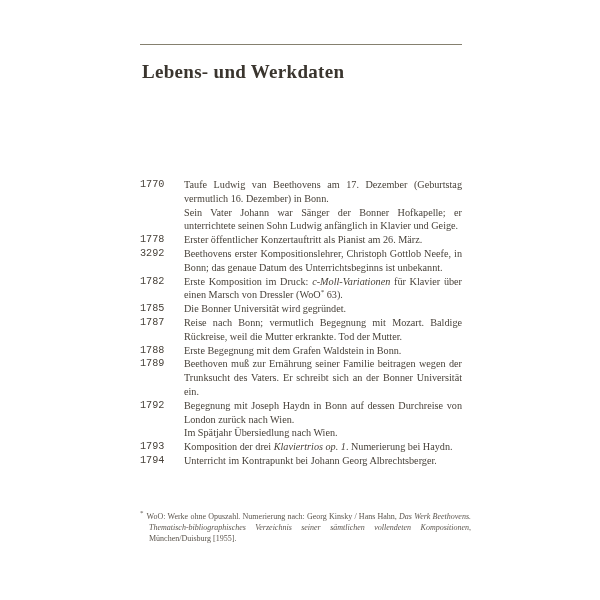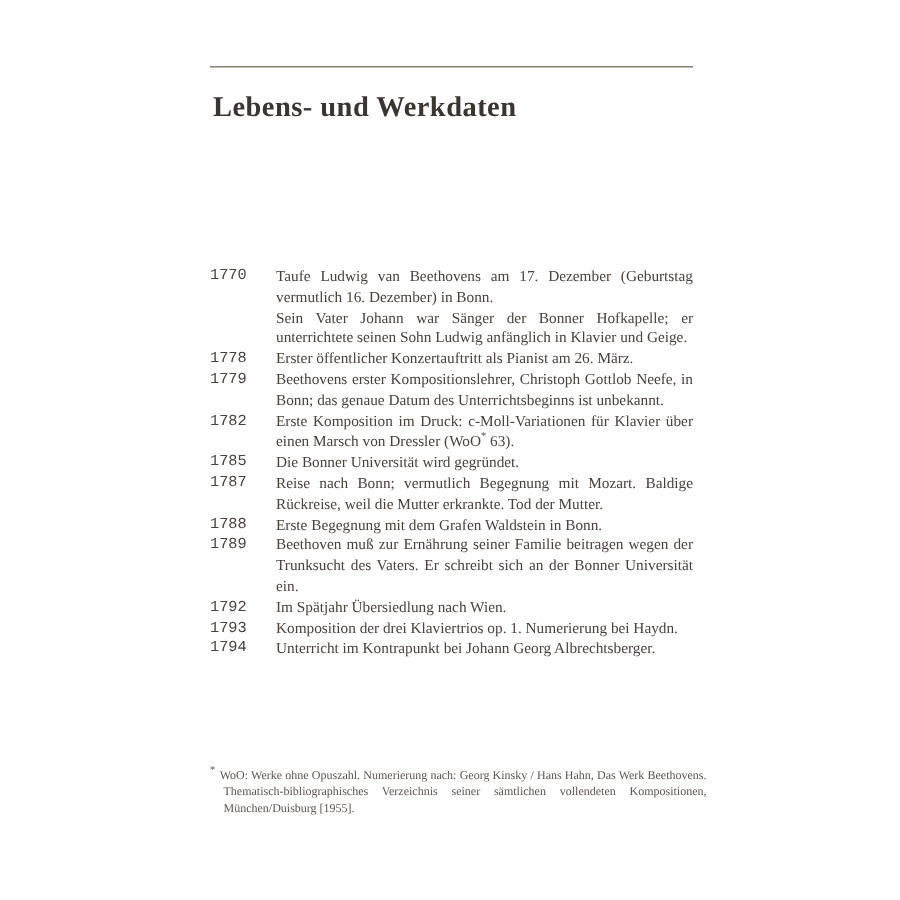--- a/index.html
+++ b/index.html
@@ -50,20 +50,21 @@
     font-family: Liberation Mono, monospace;
   }
   .text {
     flex: 1;
     text-align: justify;
   }
   .text p {
     margin: 0;
   }
   .it {
+    font-style: italic;
   }
   sup.star {
     font-size: 7px;
     line-height: 0;
     vertical-align: super;
   }
   .footnote {
     position: absolute;
     left: 140px;
     top: 511px;
@@ -97,21 +98,21 @@
             <p><span>Sein Vater Johann war Sänger der Bonner Hofkapelle; er unterrichtete seinen Sohn Ludwig anfänglich in Klavier und Geige.</span></p>
           </div>
         </div>
         <div class="entry">
           <div class="year">1778</div>
           <div class="text">
             <p><span>Erster öffentlicher Konzertauftritt als Pianist am 26. März.</span></p>
           </div>
         </div>
         <div class="entry">
-          <div class="year">1779</div>
+          <div class="year">3292</div>
           <div class="text">
             <p><span>Beethovens erster Kompositionslehrer, Christoph Gottlob Neefe, in Bonn; das genaue Datum des Unterrichtsbeginns ist unbekannt.</span></p>
           </div>
         </div>
         <div class="entry">
           <div class="year">1782</div>
           <div class="text">
             <p><span>Erste Komposition im Druck: </span><span class="it">c-Moll-Variationen</span><span> für Klavier über einen Marsch von Dressler (WoO</span><sup class="star">*</sup><span> 63).</span></p>
           </div>
         </div>
@@ -135,20 +136,21 @@
         </div>
         <div class="entry">
           <div class="year">1789</div>
           <div class="text">
             <p><span>Beethoven muß zur Ernährung seiner Familie beitragen wegen der Trunksucht des Vaters. Er schreibt sich an der Bonner Universität ein.</span></p>
           </div>
         </div>
         <div class="entry">
           <div class="year">1792</div>
           <div class="text">
+            <p><span>Begegnung mit Joseph Haydn in Bonn auf dessen Durchreise von London zurück nach Wien.</span></p>
             <p><span>Im Spätjahr Übersiedlung nach Wien.</span></p>
           </div>
         </div>
         <div class="entry">
           <div class="year">1793</div>
           <div class="text">
             <p><span>Komposition der drei </span><span class="it">Klaviertrios op. 1</span><span>. Numerierung bei Haydn.</span></p>
           </div>
         </div>
         <div class="entry">

